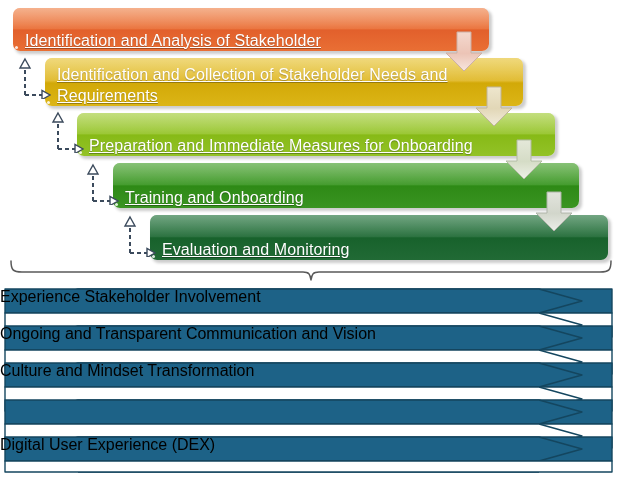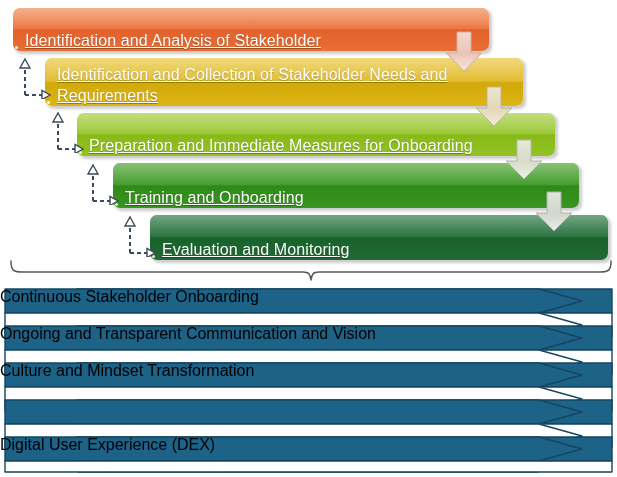--- a/index.html
+++ b/index.html
@@ -180,21 +180,21 @@
              C312,16 313,14 319,14
              L600,14
              C609,14 611,12 611,3" fill="none" stroke="#595959" stroke-width="1.5" stroke-linecap="round" stroke-linejoin="round"></path>
   </svg>
 
   <svg class="barrow" style="top:288px;" width="617" height="26" viewBox="0 0 617 26">
     <path d="M35,13 L78,1 L612,1 L612,25 L78,25 Z" fill="#1d6287" stroke="#14465f" stroke-width="1.4" stroke-linejoin="round"></path>
     <path d="M582,13 L539,1 L5,1 L5,25 L539,25 Z" fill="#1d6287" stroke="#14465f" stroke-width="1.4" stroke-linejoin="round"></path>
   </svg>
   <div class="barrow cap" style="top:288px;width:617px;height:26px;">
-    <span>Continuous Stakeholder Onboarding</span>
+    <span>Experience Stakeholder Involvement</span>
   </div>
 
   <svg class="barrow hollow" style="top:312px;" width="617" height="26" viewBox="0 0 617 26">
     <path d="M35,13 L78,1 L612,1 L612,25 L78,25 Z" fill="#ffffff" stroke="#14465f" stroke-width="1.4" stroke-linejoin="round"></path>
     <path d="M582,13 L539,1 L5,1 L5,25 L539,25 Z" fill="#ffffff" stroke="#14465f" stroke-width="1.4" stroke-linejoin="round"></path>
   </svg>
 
   <svg class="barrow" style="top:325px;" width="617" height="26" viewBox="0 0 617 26">
     <path d="M35,13 L78,1 L612,1 L612,25 L78,25 Z" fill="#1d6287" stroke="#14465f" stroke-width="1.4" stroke-linejoin="round"></path>
     <path d="M582,13 L539,1 L5,1 L5,25 L539,25 Z" fill="#1d6287" stroke="#14465f" stroke-width="1.4" stroke-linejoin="round"></path>

